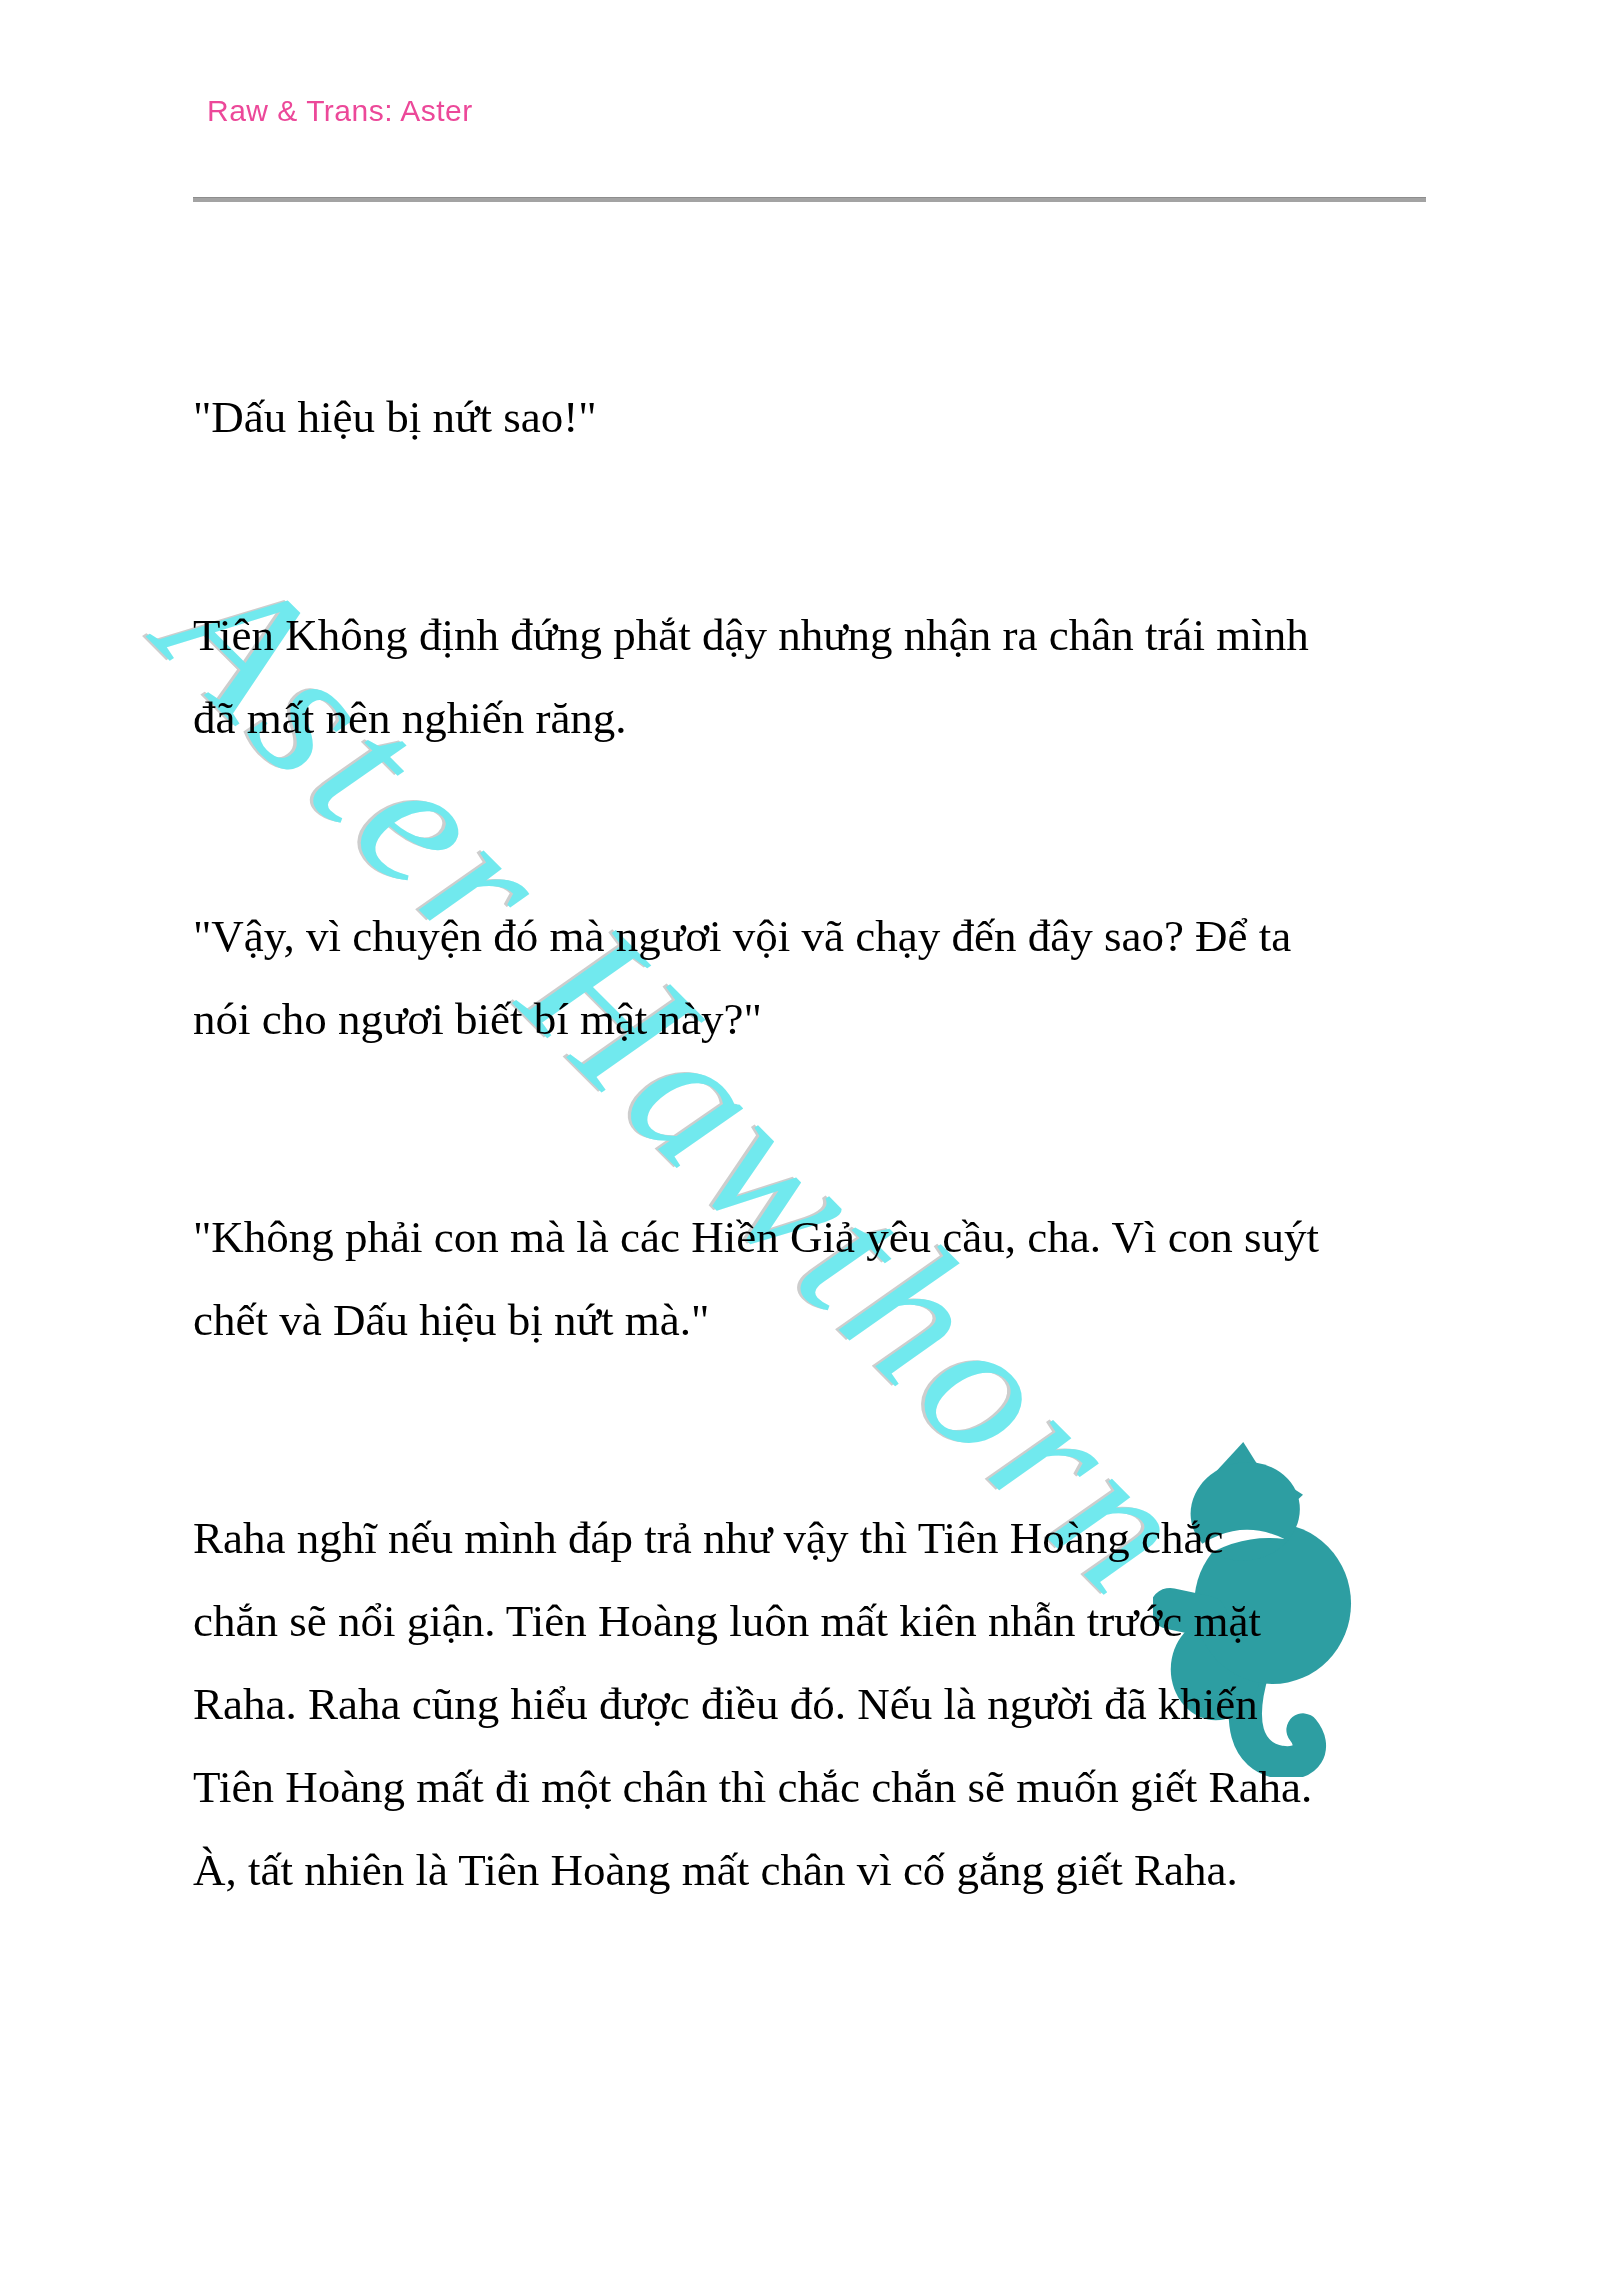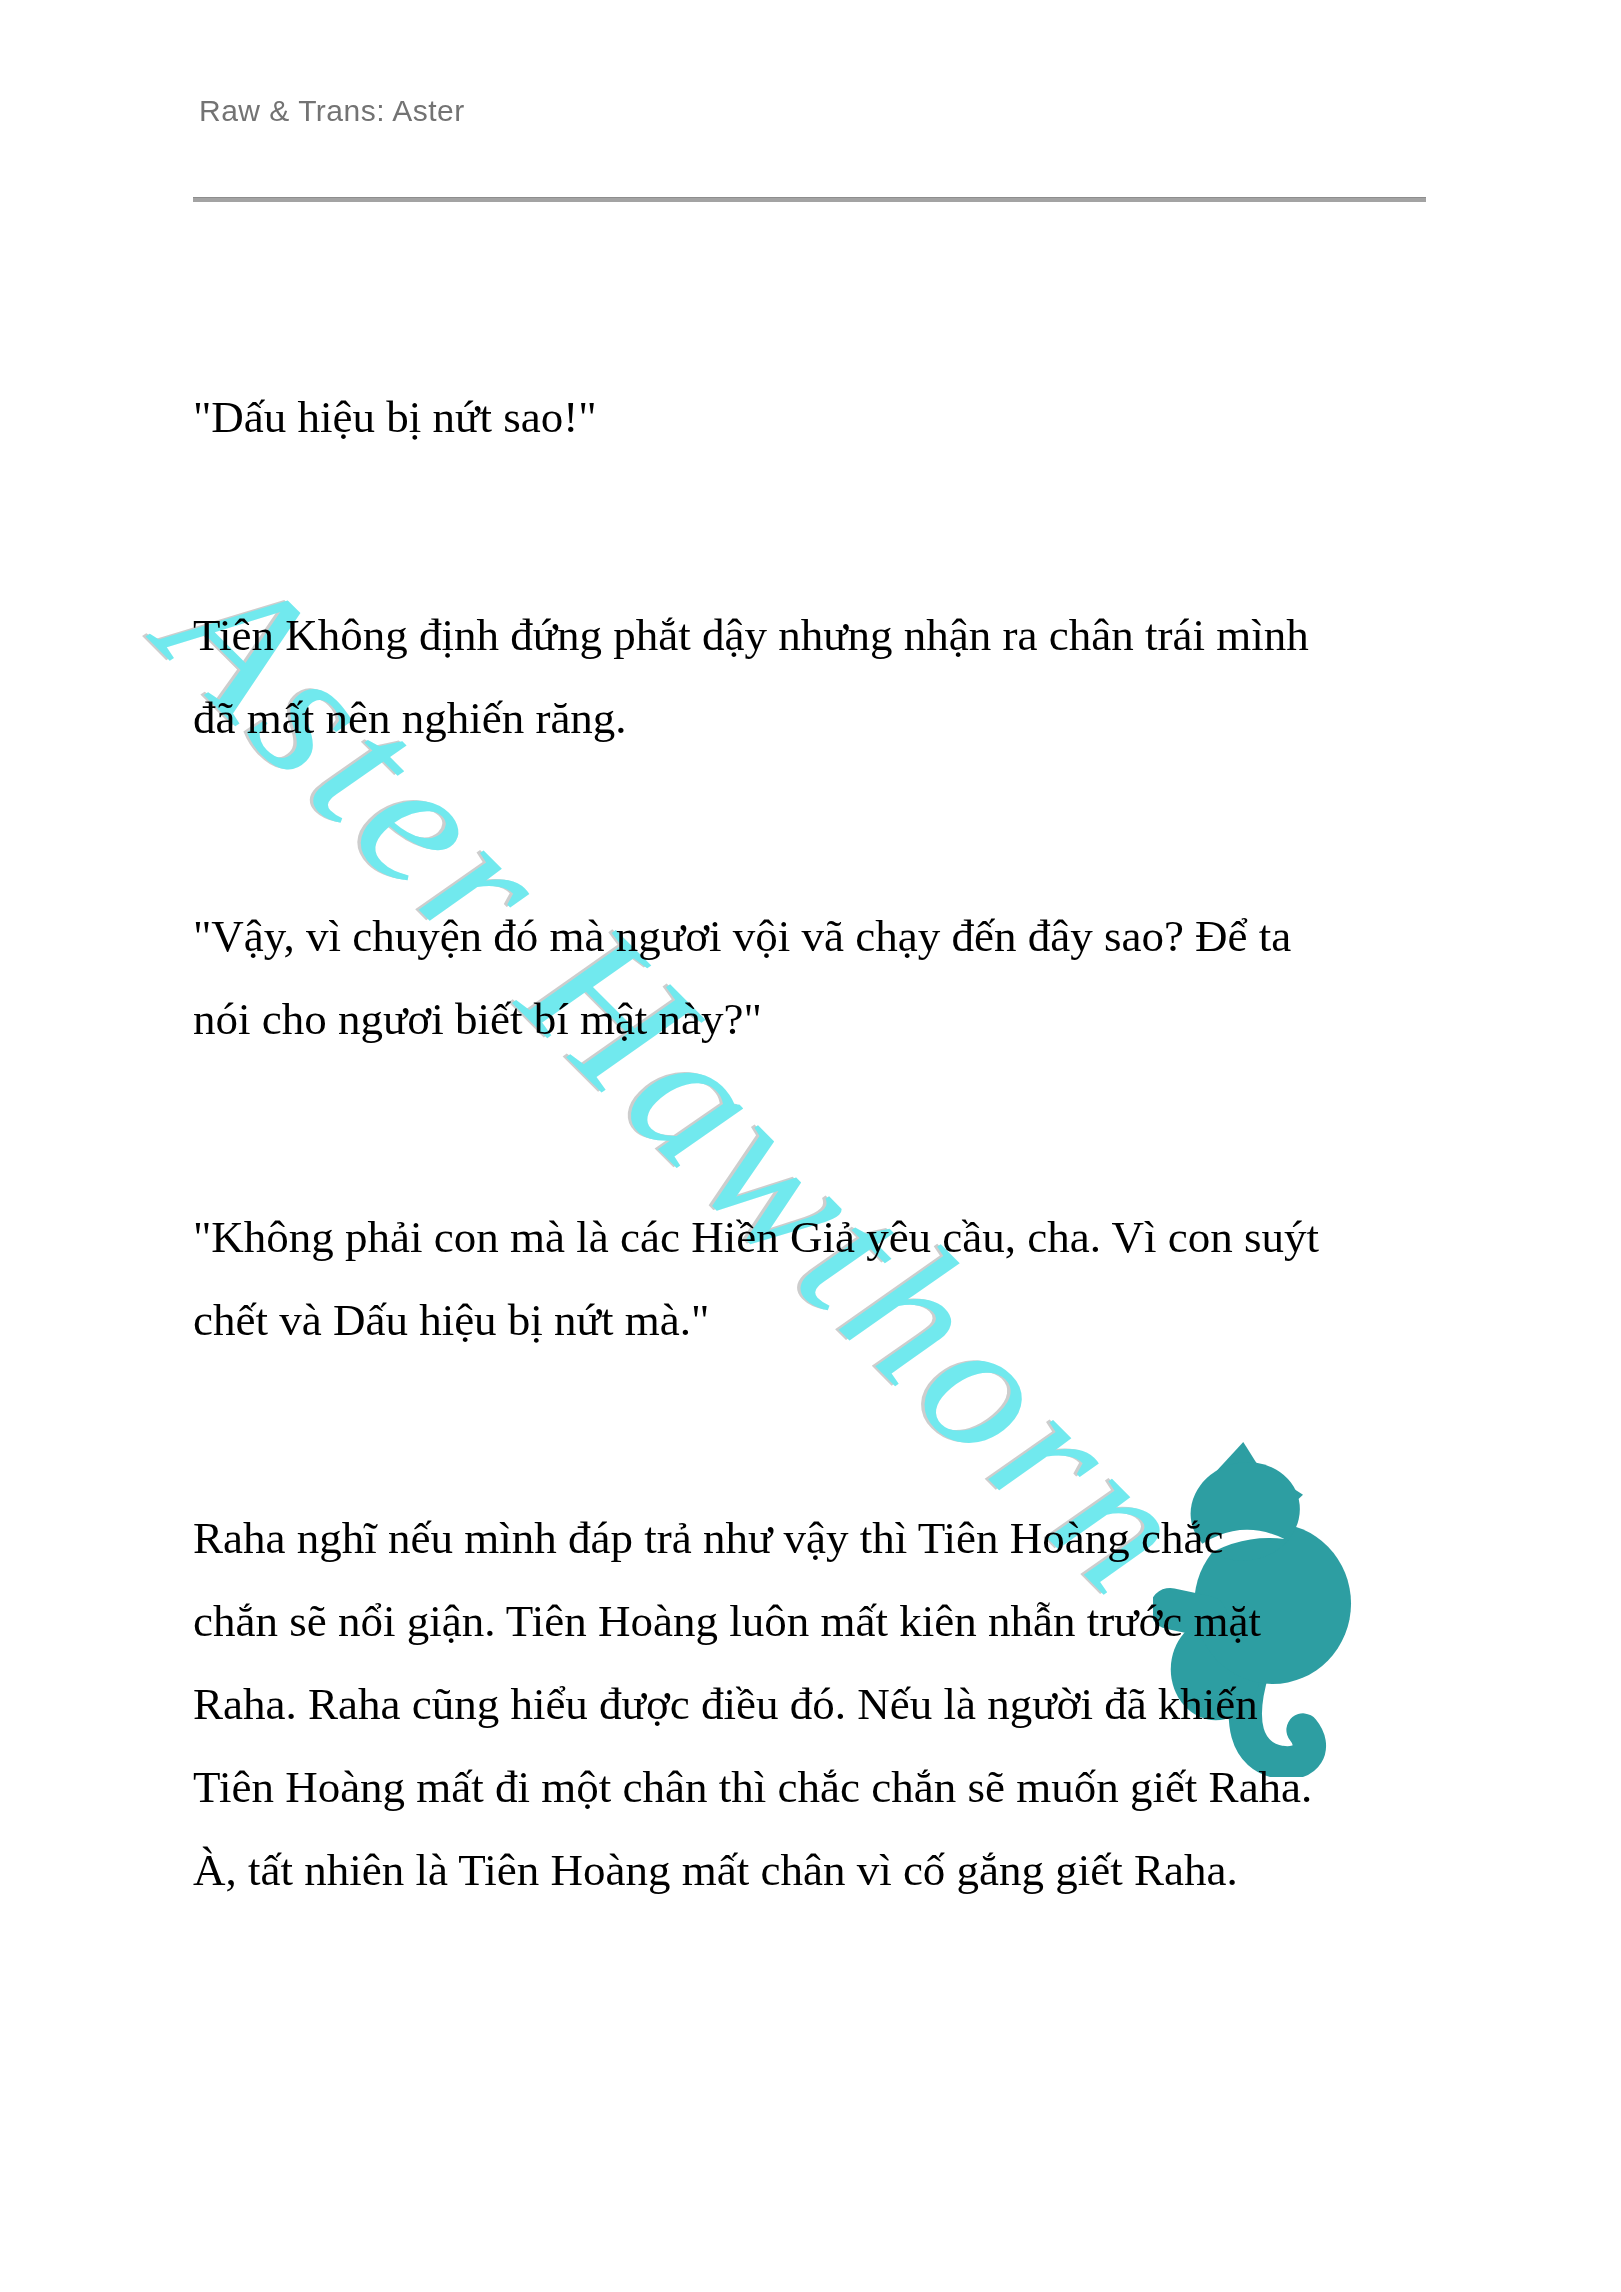--- a/index.html
+++ b/index.html
@@ -6,26 +6,26 @@
   .page {
     position: relative;
     width: 1621px;
     height: 2293px;
     background: #ffffff;
     overflow: hidden;
     font-family: "Liberation Serif", "DejaVu Serif", serif;
   }
   .credits {
     position: absolute;
-    left: 199px;
+    left: 207px;
     top: 94px;
     z-index: 3;
     font-family: "Liberation Sans", "DejaVu Sans", sans-serif;
     font-size: 30px;
-    color: #737373;
+    color: #ec4899;
     letter-spacing: 0.5px;
     white-space: pre;
   }
   .divider {
     position: absolute;
     left: 193px;
     top: 197px;
     width: 1233px;
     height: 3.9px;
     z-index: 3;

